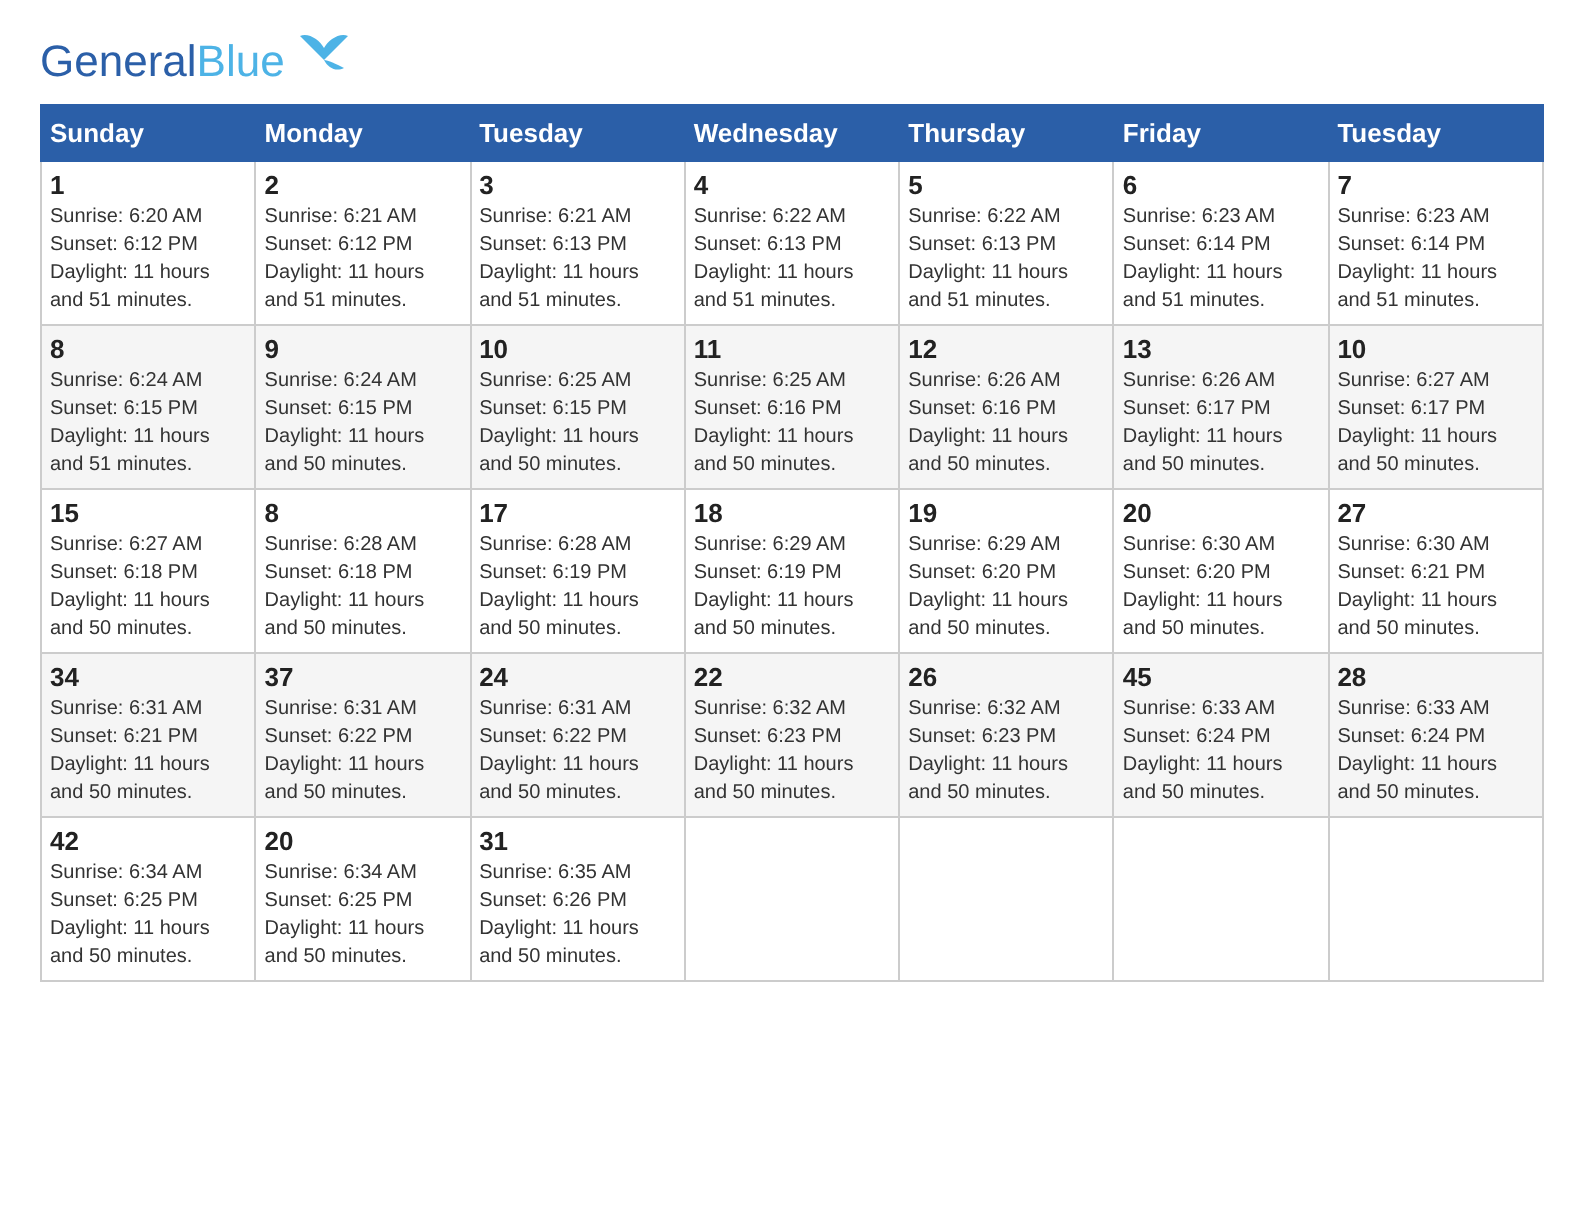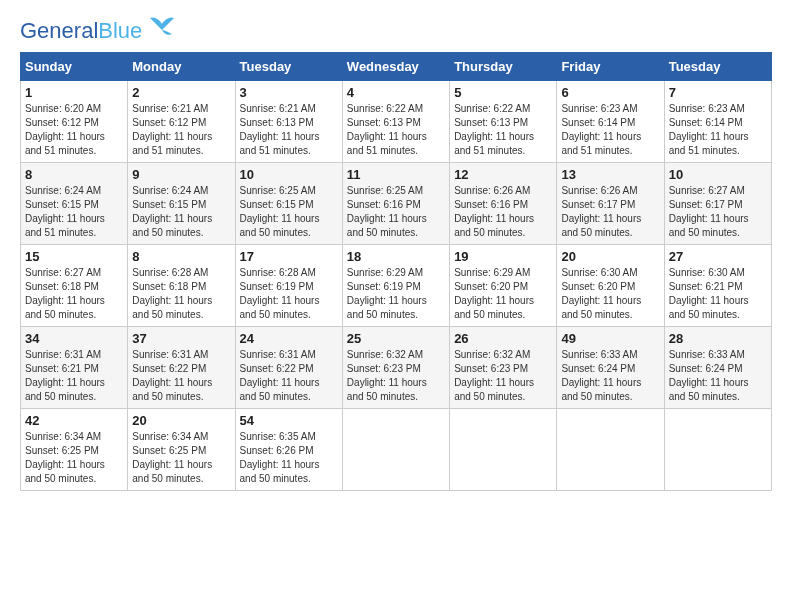--- a/index.html
+++ b/index.html
@@ -213,47 +213,47 @@
         </td>
         <td>
           <span class="day-number">37</span>
           <div class="day-info">Sunrise: 6:31 AM<br>Sunset: 6:22 PM<br>Daylight: 11 hours<br>and 50 minutes.</div>
         </td>
         <td>
           <span class="day-number">24</span>
           <div class="day-info">Sunrise: 6:31 AM<br>Sunset: 6:22 PM<br>Daylight: 11 hours<br>and 50 minutes.</div>
         </td>
         <td>
-          <span class="day-number">25</span>
+          <span class="day-number">22</span>
           <div class="day-info">Sunrise: 6:32 AM<br>Sunset: 6:23 PM<br>Daylight: 11 hours<br>and 50 minutes.</div>
         </td>
         <td>
           <span class="day-number">26</span>
           <div class="day-info">Sunrise: 6:32 AM<br>Sunset: 6:23 PM<br>Daylight: 11 hours<br>and 50 minutes.</div>
         </td>
         <td>
-          <span class="day-number">49</span>
+          <span class="day-number">45</span>
           <div class="day-info">Sunrise: 6:33 AM<br>Sunset: 6:24 PM<br>Daylight: 11 hours<br>and 50 minutes.</div>
         </td>
         <td>
           <span class="day-number">28</span>
           <div class="day-info">Sunrise: 6:33 AM<br>Sunset: 6:24 PM<br>Daylight: 11 hours<br>and 50 minutes.</div>
         </td>
       </tr>
       <tr>
         <td>
           <span class="day-number">42</span>
           <div class="day-info">Sunrise: 6:34 AM<br>Sunset: 6:25 PM<br>Daylight: 11 hours<br>and 50 minutes.</div>
         </td>
         <td>
           <span class="day-number">20</span>
           <div class="day-info">Sunrise: 6:34 AM<br>Sunset: 6:25 PM<br>Daylight: 11 hours<br>and 50 minutes.</div>
         </td>
         <td>
-          <span class="day-number">54</span>
+          <span class="day-number">31</span>
           <div class="day-info">Sunrise: 6:35 AM<br>Sunset: 6:26 PM<br>Daylight: 11 hours<br>and 50 minutes.</div>
         </td>
         <td class="empty-cell"></td>
         <td class="empty-cell"></td>
         <td class="empty-cell"></td>
         <td class="empty-cell"></td>
       </tr>
     </tbody>
 </table>
 

